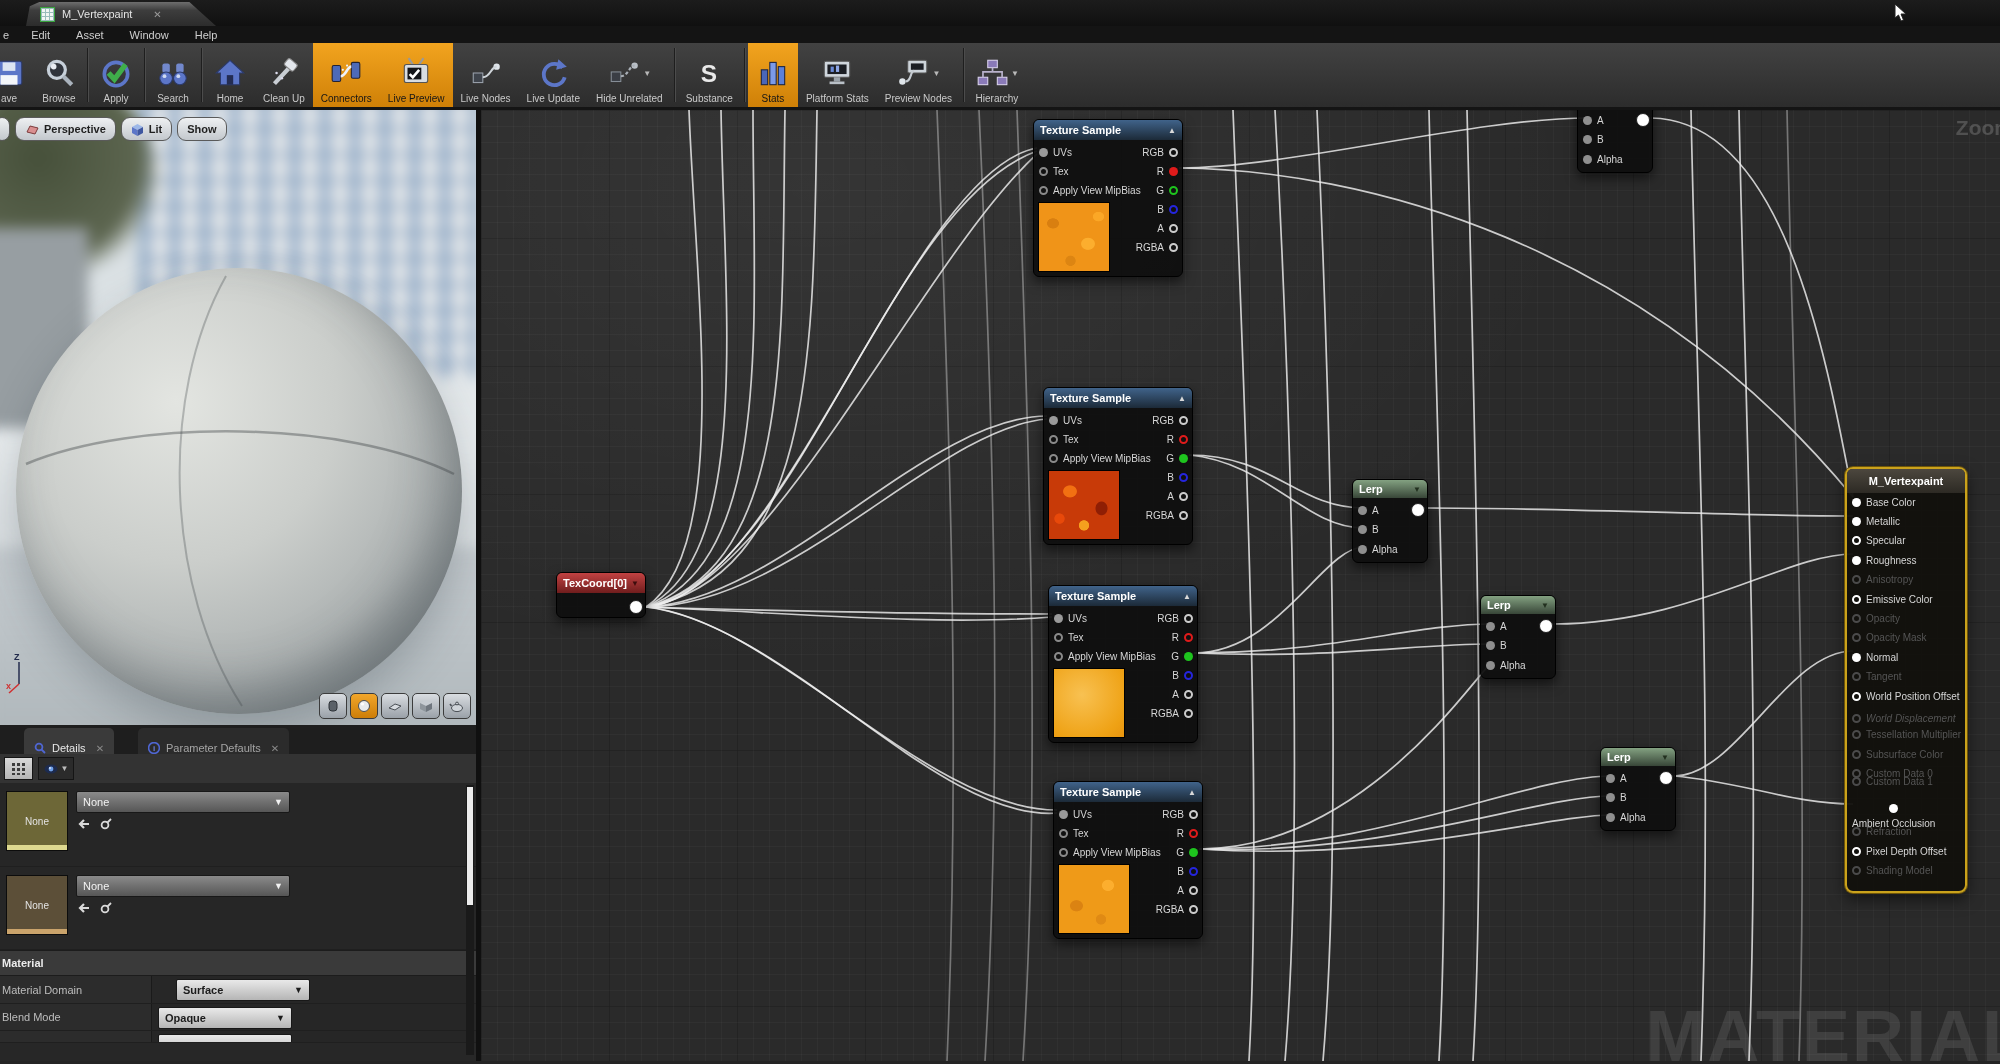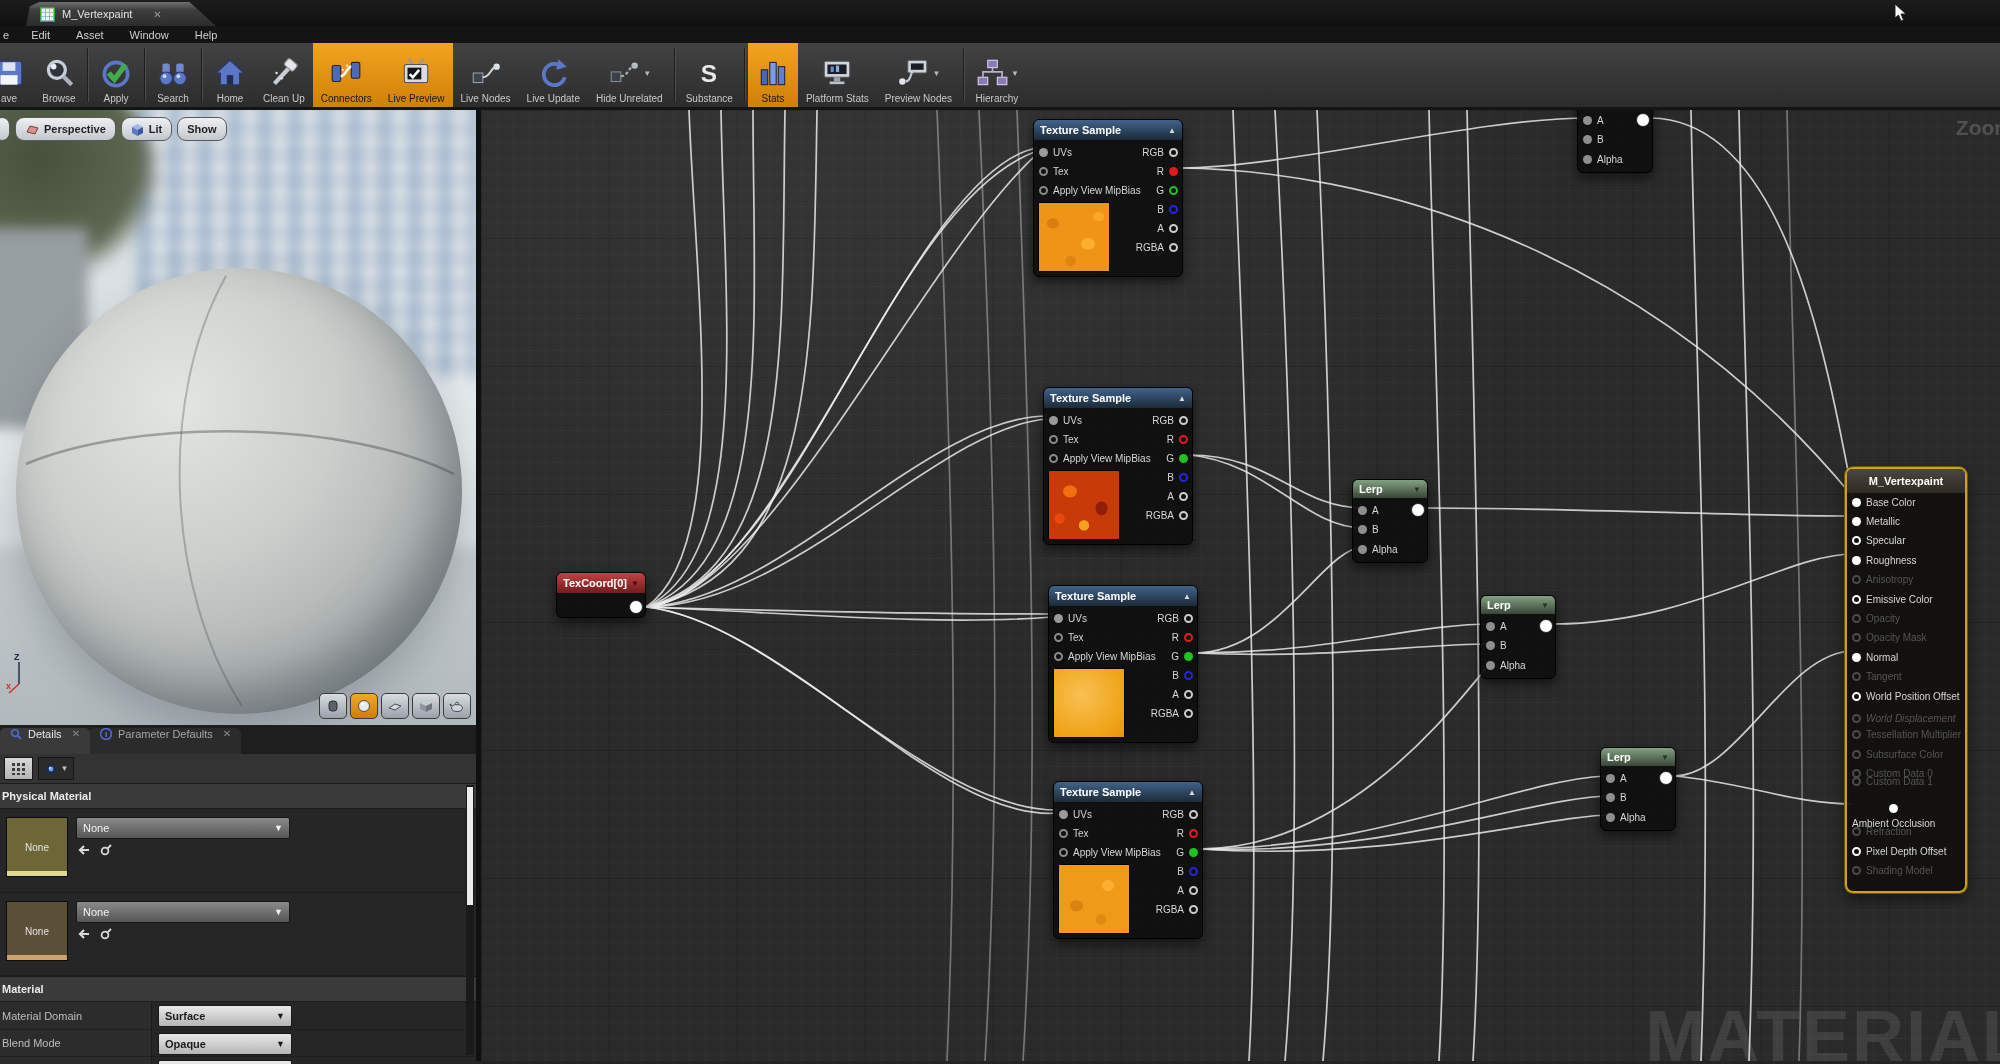--- a/index.html
+++ b/index.html
@@ -63,21 +63,21 @@
   .vpbtn.sliver{width:10px;padding:0 2px;margin-left:-6px;}
   .shapebtns{position:absolute;right:5px;bottom:6px;display:flex;gap:3px;}
   .shapebtn{width:26px;height:24px;border-radius:5px;border:1px solid #3c3c3c;
        background:linear-gradient(#d9dde1,#9aa1a8);display:flex;align-items:center;justify-content:center;}
   .shapebtn.active{background:linear-gradient(#f2a62a,#cd7e08);}
   .gizmo{position:absolute;left:5px;bottom:26px;}
 
   
   .details{position:relative;width:476px;height:336px;background:#272727;font-size:11px;}
   .dtabs{height:29px;background:#1e1e1e;display:flex;align-items:flex-end;}
-  .dtab{height:26px;display:flex;align-items:flex-start;gap:6px;padding:0 10px;border-radius:5px 5px 0 0;}
+  .dtab{height:26px;display:flex;align-items:flex-end;gap:6px;padding:0 10px;border-radius:5px 5px 0 0;margin-left:24px;}
   .dtab.active{background:#3a3a3a;color:#e8e8e8;}
   .dtab.inactive{background:#2b2b2b;color:#a5a5a5;}
   .dtab .x{color:#8a8a8a;font-size:10px;margin-left:4px;}
   .dsearchrow{height:29px;background:#333;display:flex;align-items:center;gap:5px;padding:0 4px;box-sizing:border-box;}
   .dsearch{flex:1;height:20px;background:#b9b9b9;border:1px solid #151515;display:flex;align-items:center;
        justify-content:space-between;padding:0 6px;color:#4e4e4e;}
   .dbtn{width:27px;height:21px;background:linear-gradient(#d9d9d9,#b5b5b5);border:1px solid #151515;
        display:flex;align-items:center;justify-content:center;}
   .deyebtn{width:34px;height:21px;background:#2b2b2b;border:1px solid #151515;display:flex;align-items:center;
        justify-content:center;gap:3px;color:#bbb;font-size:8px;}
@@ -471,21 +471,20 @@
           <div class="deyebtn">
             <svg width="14" height="10">
                 <ellipse cx="7" cy="5" rx="6.5" ry="4.5" fill="#1d2b4e"></ellipse>
                 <circle cx="7" cy="5" r="2.4" fill="#6fa0e8"></circle>
                 <circle cx="6" cy="4" r="0.9" fill="#dfe8fa"></circle>
               </svg>
             <span>▼</span>
           </div>
         </div>
 
-        <div class="dsec">Physical Material</div>
 
         <div class="drow" style="height:83px;">
           <div class="dctrl">
             <div class="dthumb" style="background:#6d6737;">
               <span>None</span>
               <div class="strip" style="background:#ded98f;"></div>
             </div>
             <div>
               <div class="combo combo-dark">
                 <span>None</span>
@@ -523,21 +522,21 @@
                     <circle cx="5" cy="7" r="3.4" fill="none" stroke="#d9d9d9" stroke-width="1.8"></circle>
                     <line x1="7.5" y1="4.5" x2="11" y2="1" stroke="#d9d9d9" stroke-width="1.8"></line>
                   </svg>
               </div>
             </div>
           </div>
         </div>
 
         <div class="dsec">Material</div>
 
-        <div class="drow" style="height:27px;">
+        <div class="drow" style="height:27px;gap:18px;">
           <div class="dlabel">Material Domain</div>
           <div class="dctrl" style="padding:3px 6px;">
             <div class="combo combo-light">
               <span>Surface</span>
                 <span class="caret">▼</span>
             </div>
           </div>
         </div>
 
         <div class="drow" style="height:26px;">

